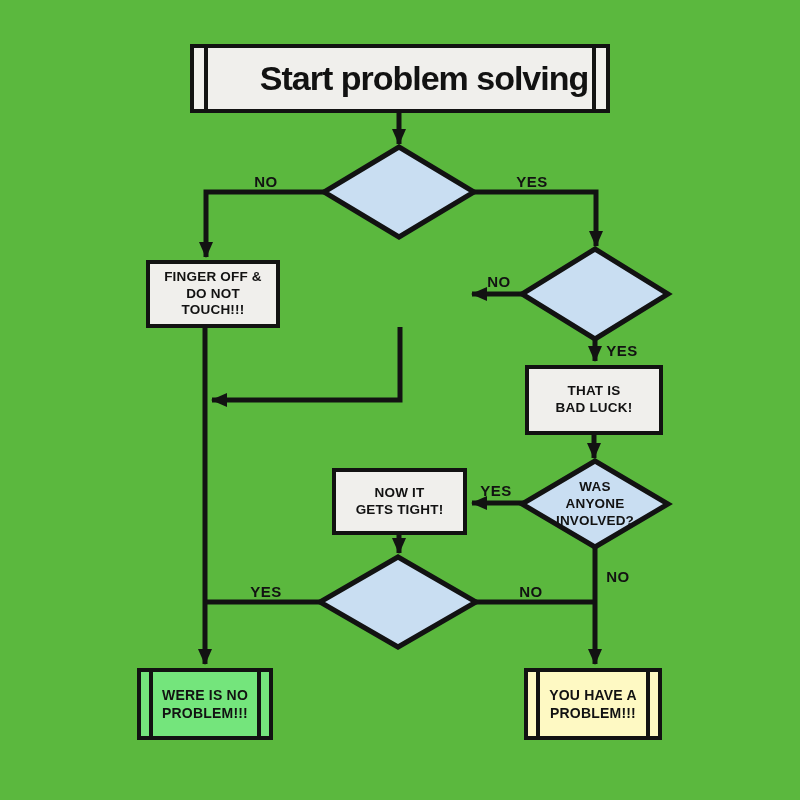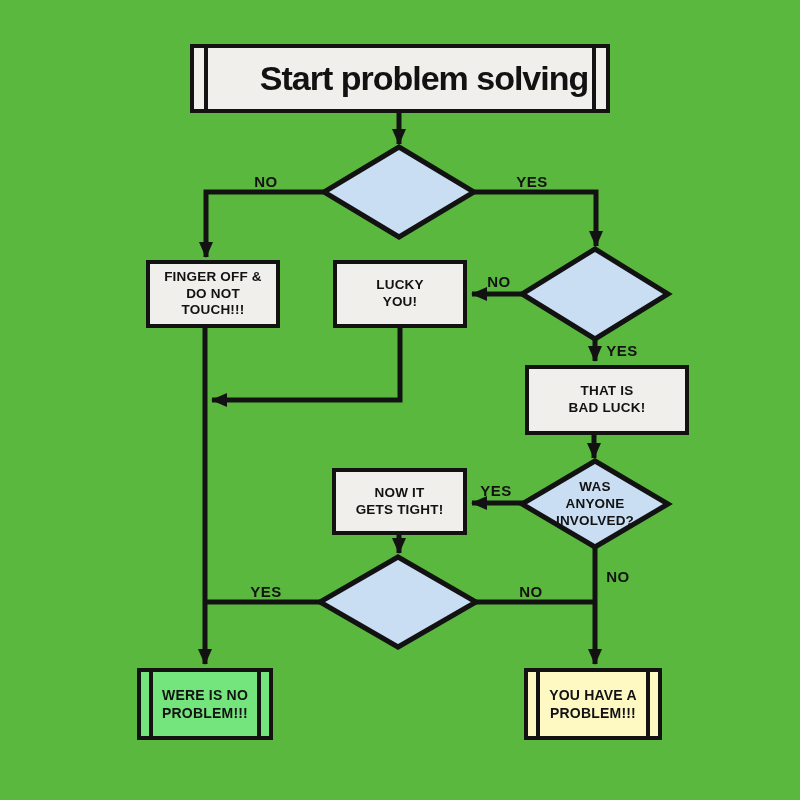--- a/index.html
+++ b/index.html
@@ -101,23 +101,21 @@
 
   <div class="title-node">
     <div class="sidebar-line" style="left:10px;"></div>
     <div class="sidebar-line" style="right:10px;"></div>
     <div class="title-text">Start problem solving</div>
   </div>
 
   <div class="node process" style="left:146px;top:260px;width:134px;height:68px;">FINGER OFF &amp;
 DO NOT
 TOUCH!!!</div>
-  <div class="node process" style="left:333px;top:260px;width:134px;height:68px;">LUCKY
-YOU!</div>
-  <div class="node process" style="left:525px;top:365px;width:164px;height:70px;">THAT IS
+  <div class="node process" style="left:525px;top:365px;width:138px;height:70px;">THAT IS
 BAD LUCK!</div>
   <div class="node process" style="left:332px;top:468px;width:135px;height:67px;text-align:center;">NOW IT
 GETS TIGHT!</div>
 
   <div class="node terminal green" style="left:137px;top:668px;width:136px;height:72px;">
     <div class="sidebar-line" style="left:8px;"></div>
     <div class="sidebar-line" style="right:8px;"></div>
     <span>WERE IS NO
 PROBLEM!!!</span>
   </div>

